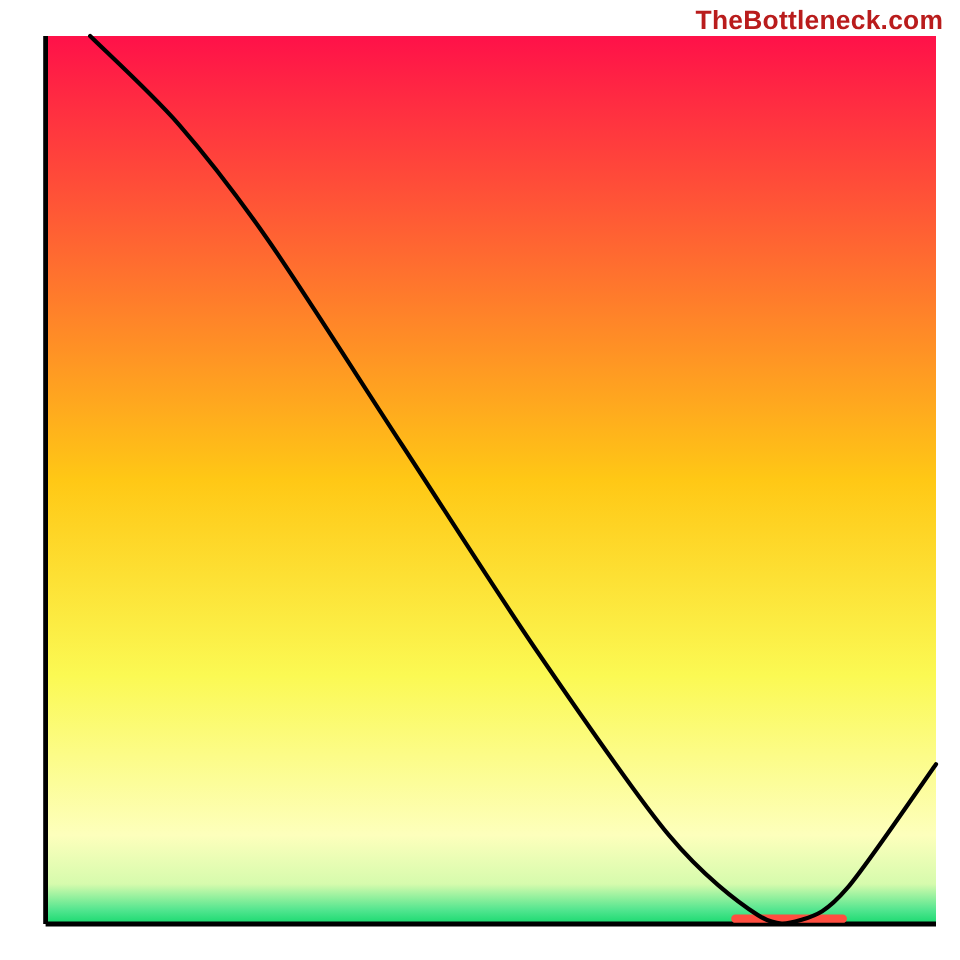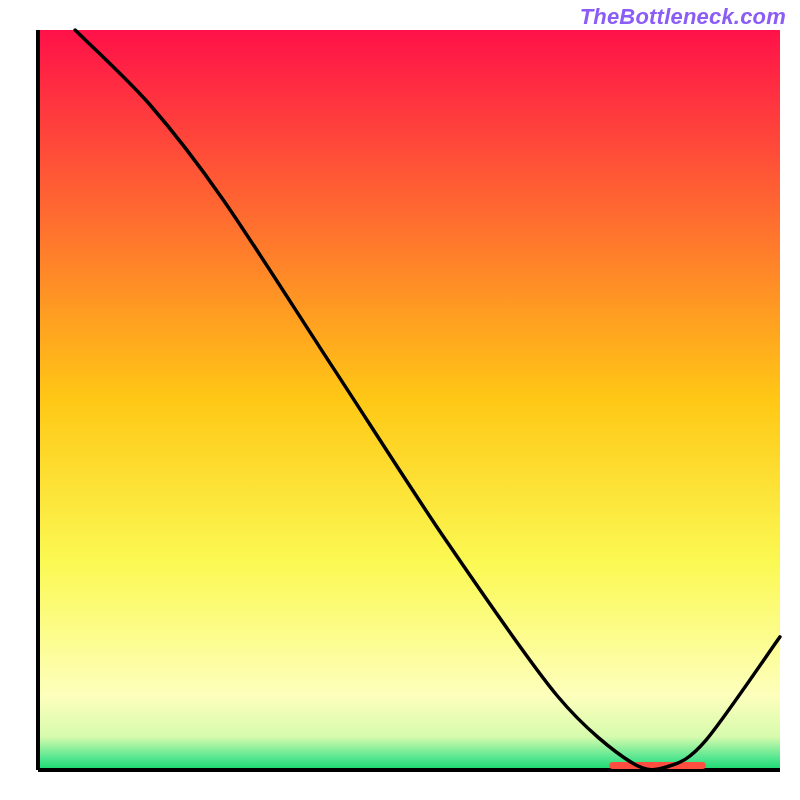--- a/index.html
+++ b/index.html
@@ -14,23 +14,22 @@
     position: relative;
     width: 800px;
     height: 800px;
   }
   .watermark {
     position: absolute;
     top: 4px;
     right: 14px;
     font-size: 22px;
     font-weight: 600;
-    color: #8b5cf6;
+    color: #b91c1c;
     letter-spacing: 0.2px;
-    font-style: italic;
   }
   svg {
     display: block;
   }
 </style>
 </head>
 <body>
 <div class="wrap">
 
 <div class="watermark">TheBottleneck.com</div>

